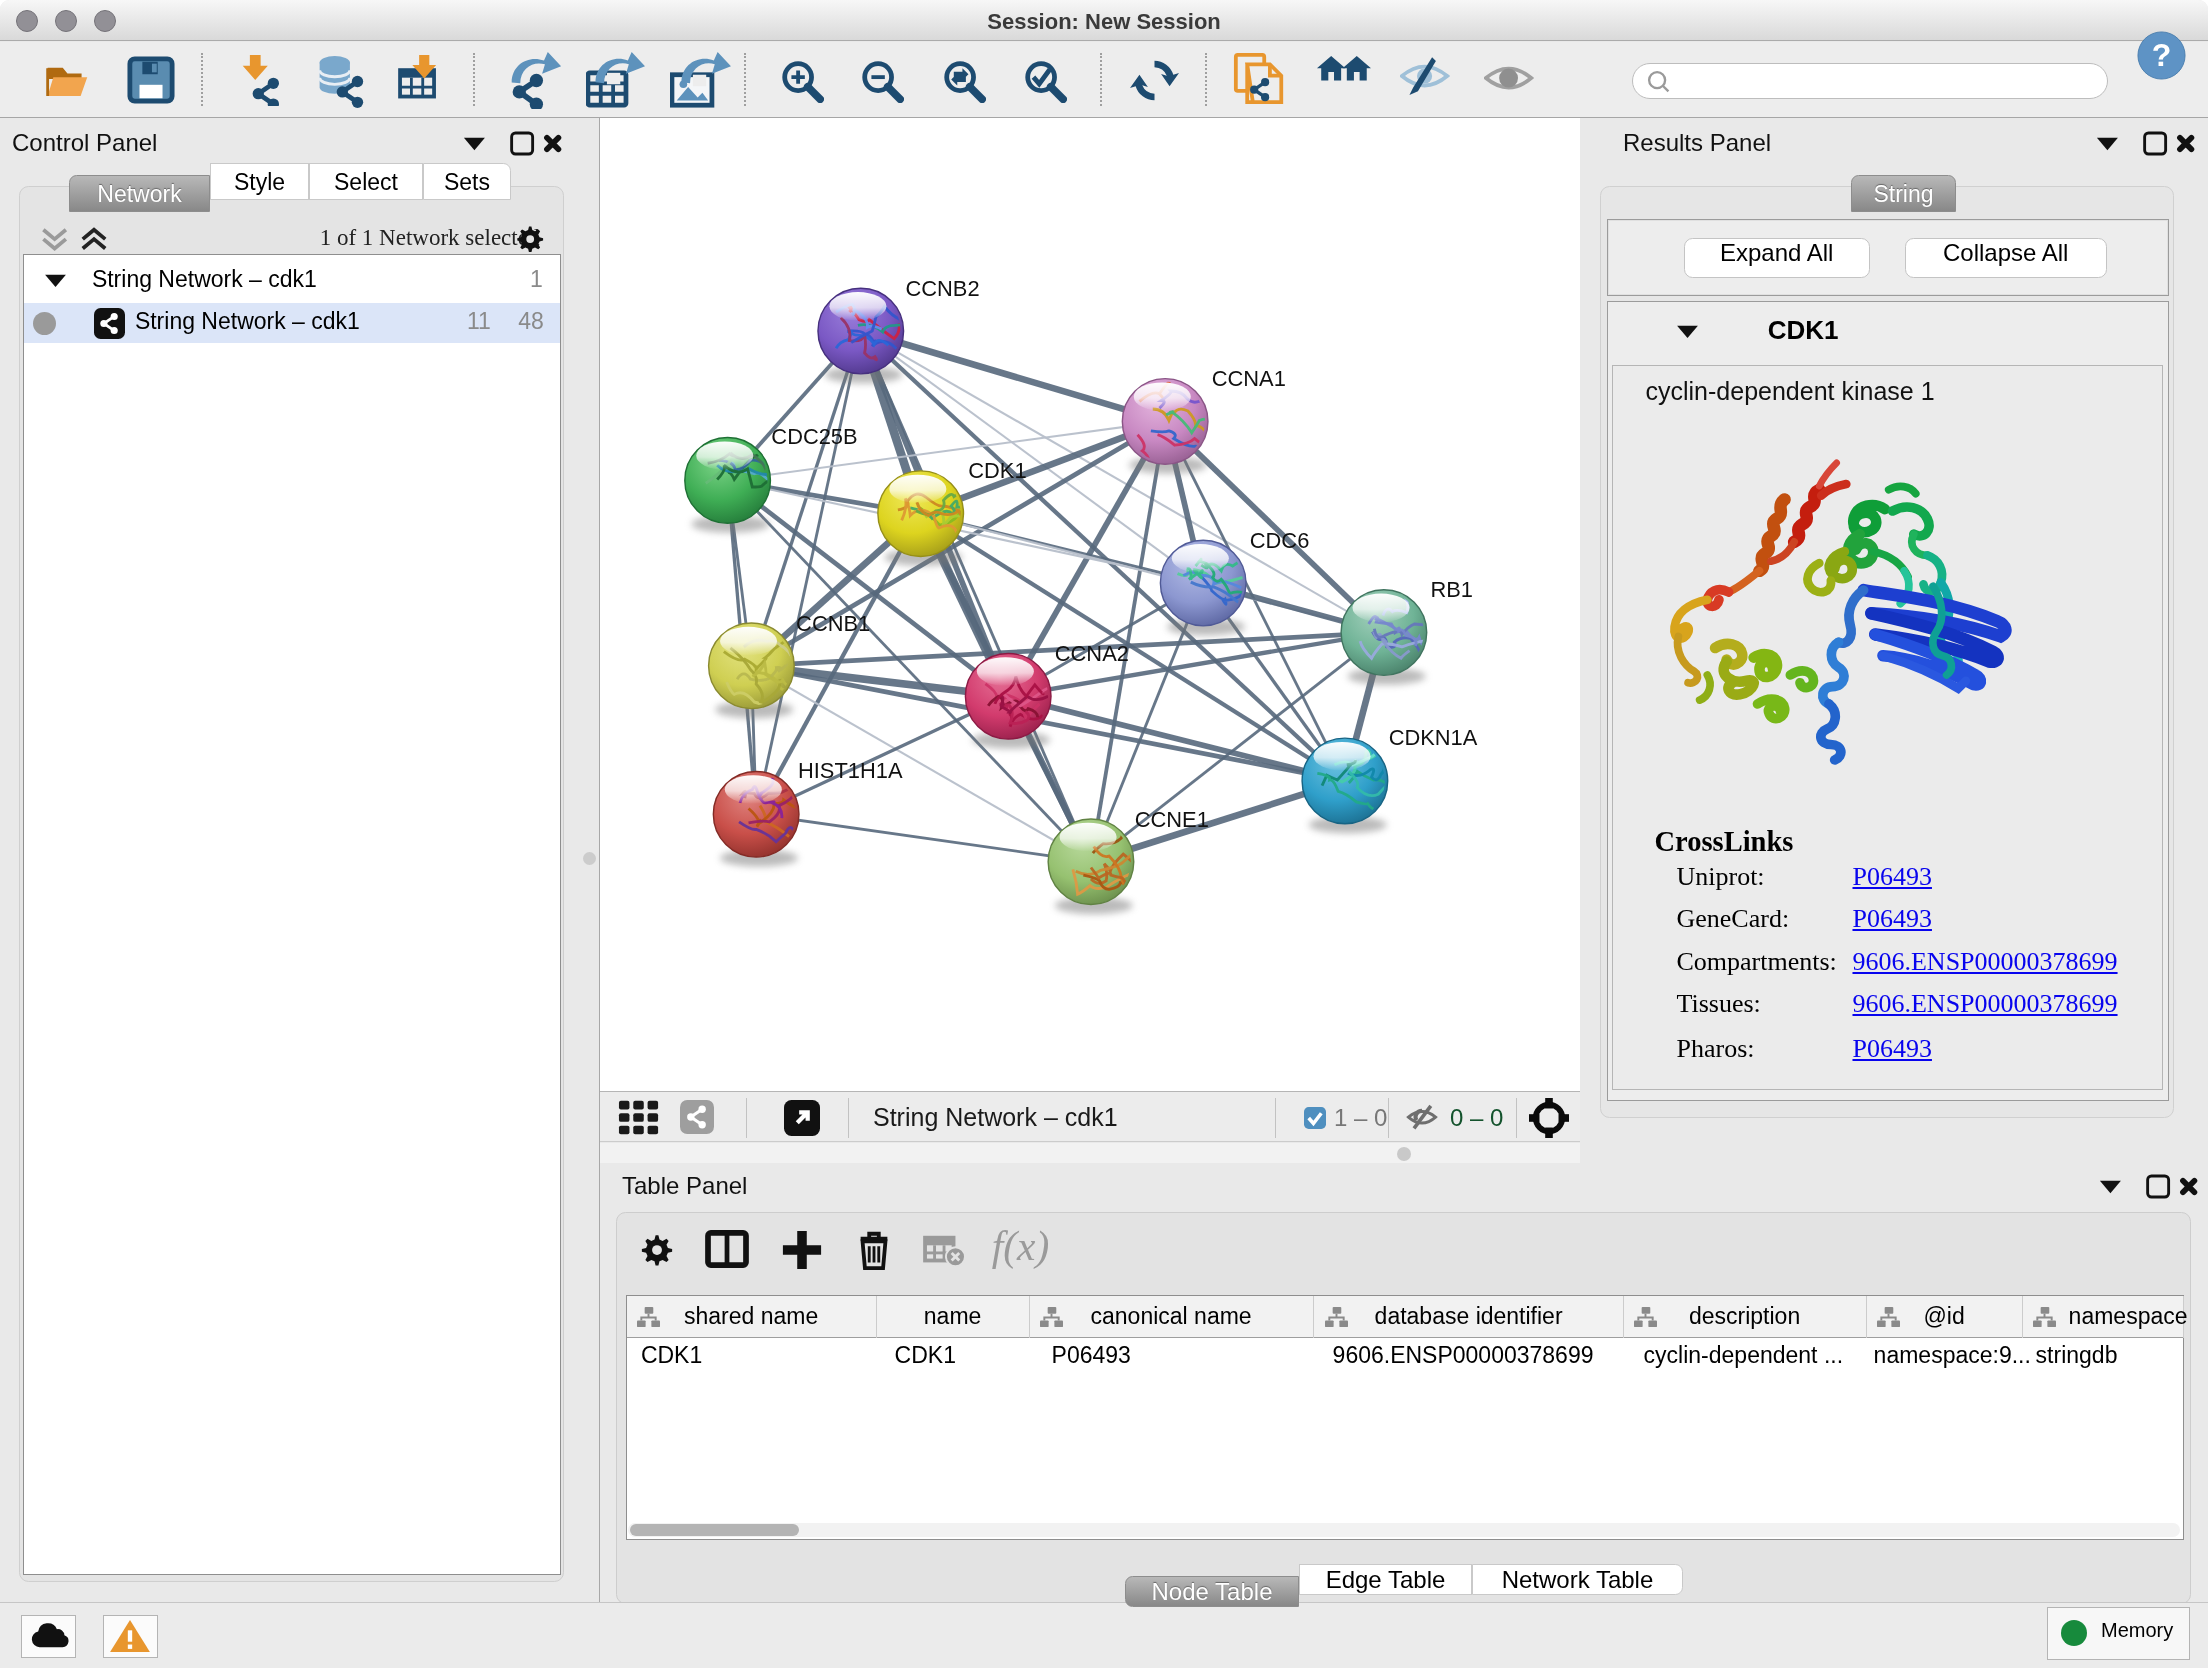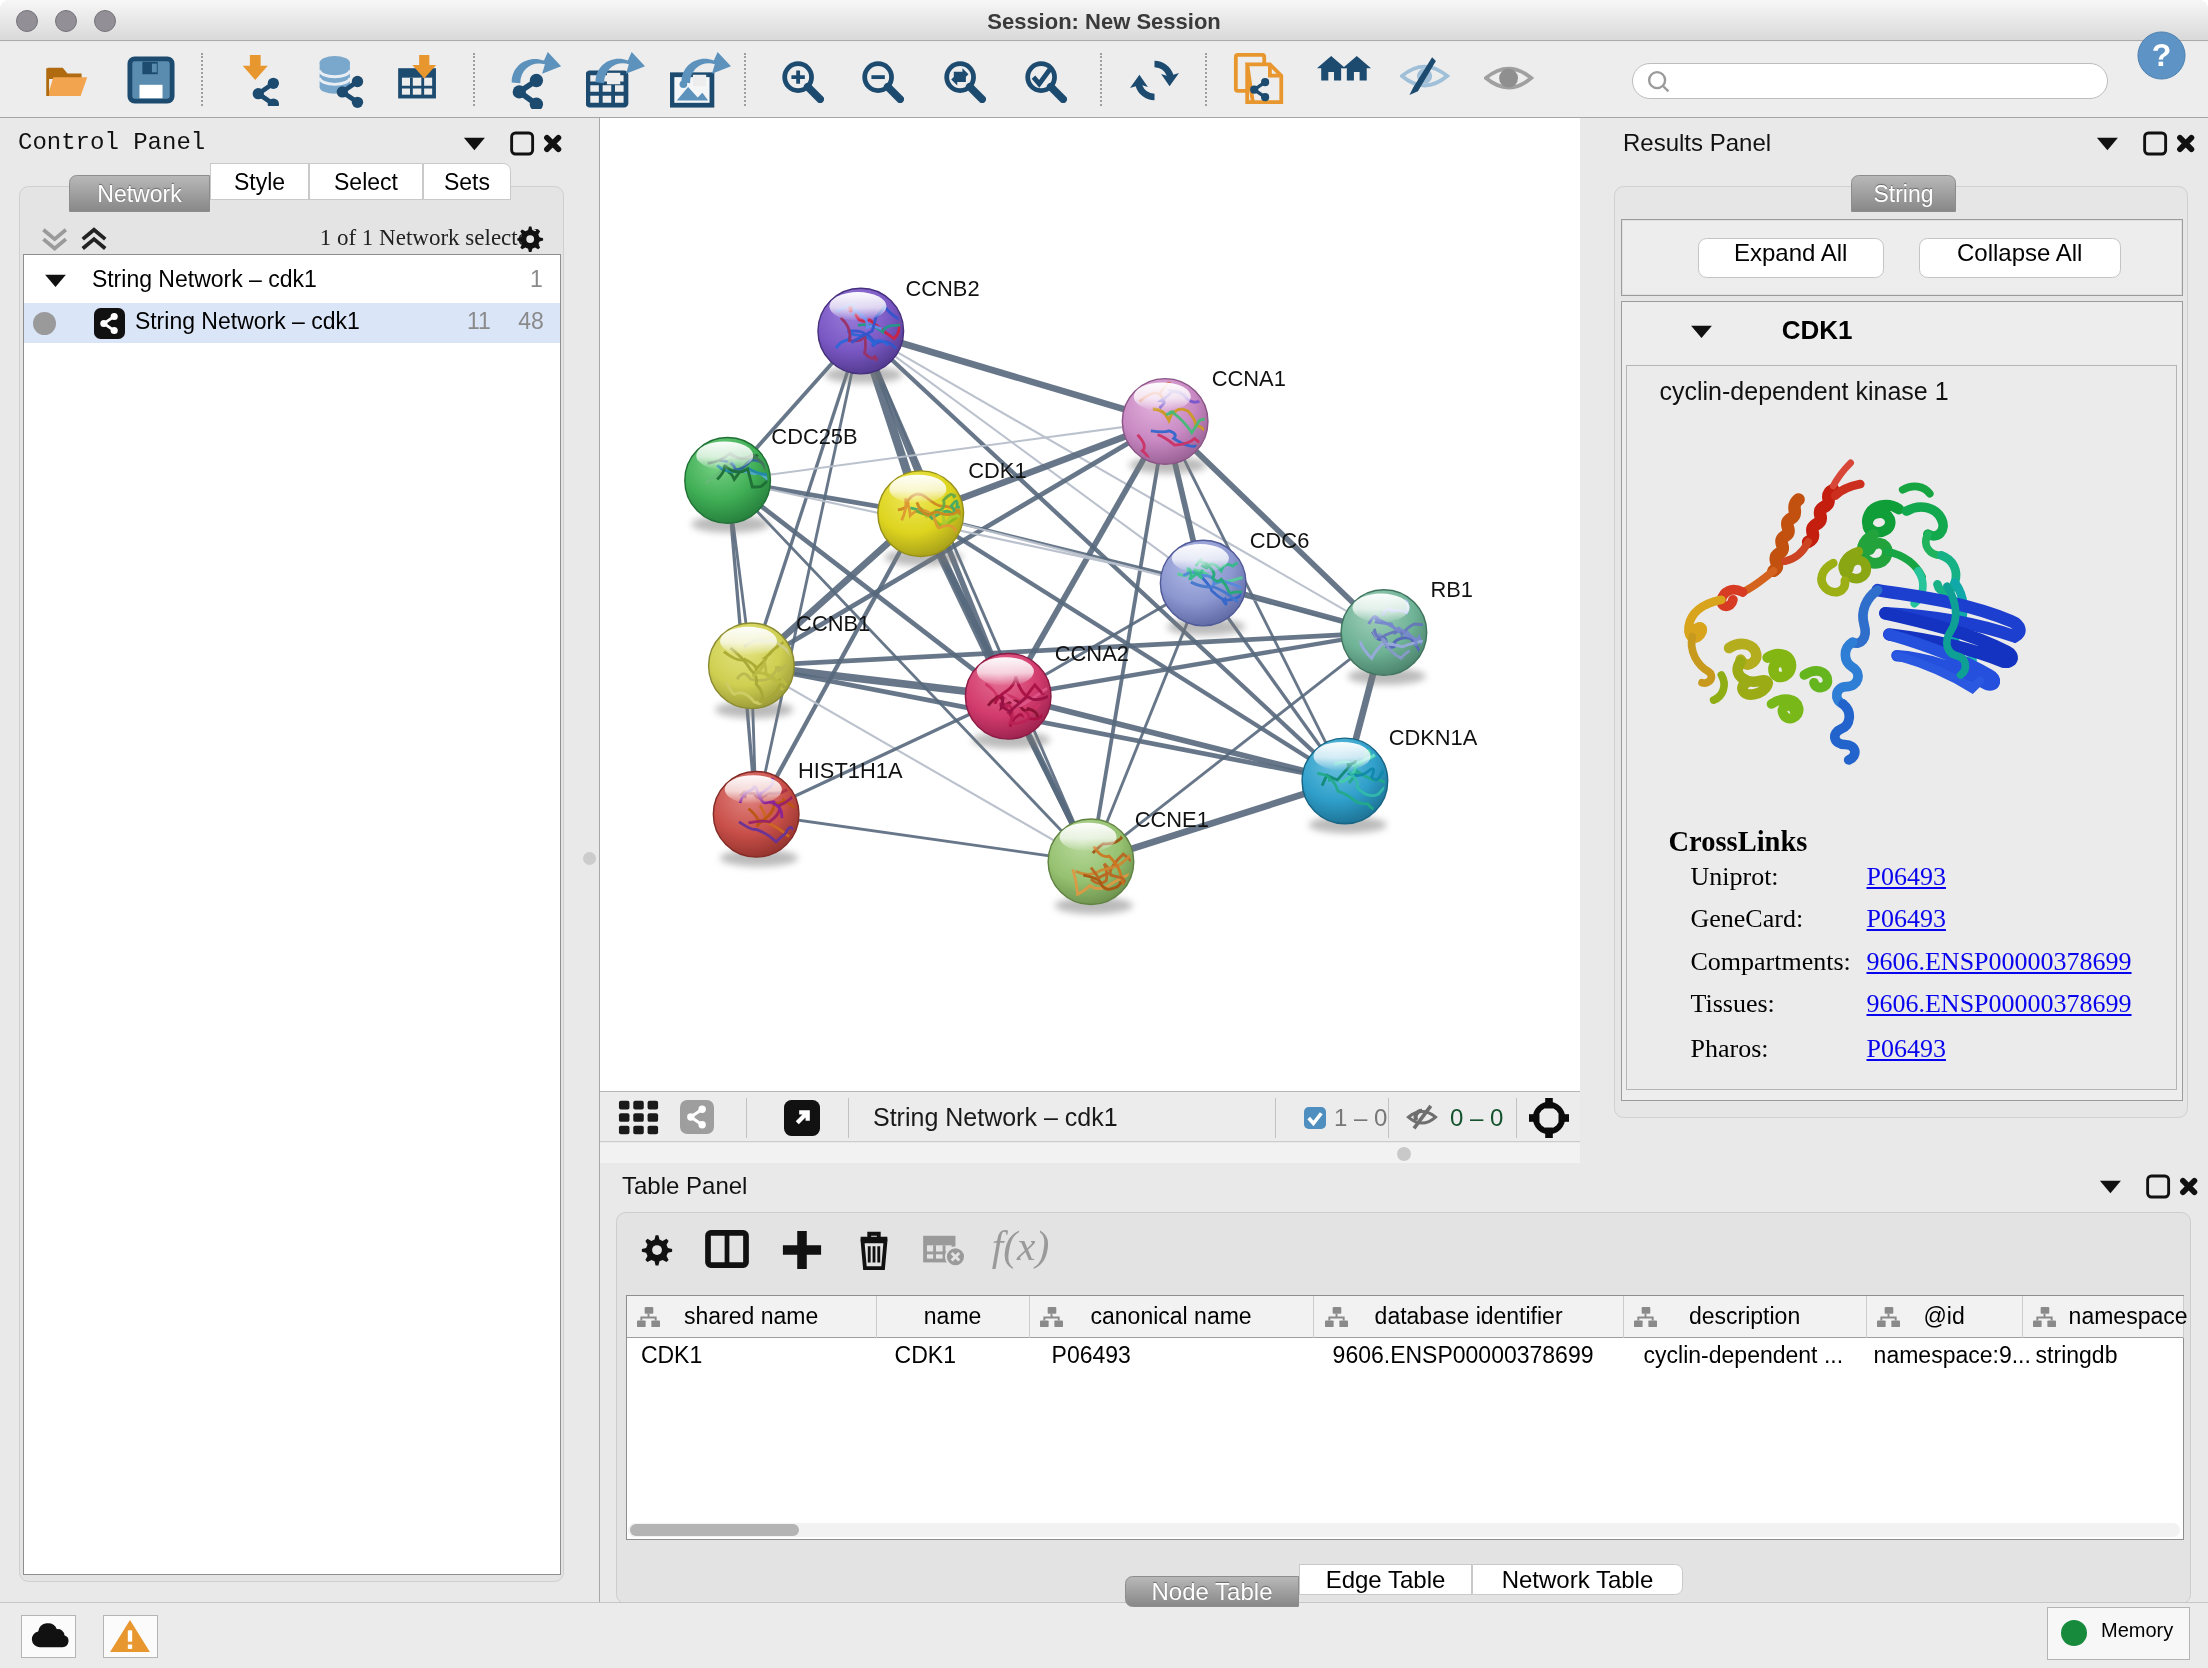--- a/index.html
+++ b/index.html
@@ -43,21 +43,21 @@
 #netcanvas { left:600px; top:118px; width:980px; height:973px; background:#ffffff; }
 #netbar { left:600px; top:1091px; width:980px; height:51px; background:#ececec;
   border-top:1px solid #b5b5b5; border-bottom:1px solid #cccccc; }
 #netstrip { left:600px; top:1143px; width:980px; height:20px; background:#f2f2f2; }
 .nbsep { position:absolute; top:5.7px; height:40px; width:0; border-left:1px solid #c2c2c2; }
 
 
 #rpanel { left:1581px; top:118px; width:628px; height:1045px; background:#e9e9e9; }
 #rtab { position:absolute; z-index:3; left:270px; top:45px; width:105px; height:37px; font-size:23px;
   text-align:center; line-height:36px; border-radius:7.6px 7.6px 0 0; }
-#rbody { position:absolute; left:33px; top:68px; width:574px; height:932px; background:#e6e6e6;
+#rbody { position:absolute; left:19px; top:68px; width:574px; height:932px; background:#e6e6e6;
   border:1px solid #d0d0d0; border-radius:9.5px; }
 #rbox1 { position:absolute; left:5.7px; top:32px; width:562px; height:77px; background:#ededed;
   border:1px solid #9b9b9b; box-shadow:inset 0 0 0 1px #e0e0e0; }
 .rbtn { position:absolute; top:18px; height:40px; background:#fff; border:1px solid #c4c4c4;
   border-radius:8.6px; font-size:24px; text-align:center; }
 #rbox2 { position:absolute; left:5.7px; top:114px; width:562px; height:800px; background:#ededed;
   border:1px solid #9b9b9b; }
 #rcdk { position:absolute; left:0; top:0; width:100%; height:63px; font-size:26px; font-weight:bold; }
 #rcontent { position:absolute; left:4.8px; top:63px; width:551px; height:725px; background:#ebebeb; border:1px solid #b5b5b5; }
 #rdesc { position:absolute; left:32px; top:11.4px; font-size:25px; color:#111; }
@@ -253,21 +253,21 @@
   <div class="tsep" style="left:1205px;"></div>
   <div id="searchbox">
       <svg width="32" height="32" style="position:absolute;left:9.5px;top:1.9px;" viewBox="0 0 34 34">
         <circle cx="15" cy="15" r="8.5" fill="none" stroke="#9a9a9a" stroke-width="2.5"></circle>
         <line x1="21" y1="21" x2="27" y2="27" stroke="#9a9a9a" stroke-width="2.5"></line>
       </svg>
     </div>
 </div>
 
 <div id="cpanel" class="abs">
-  <div class="phead" style="left:18px; top:11.4px;font-family:Liberation Mono, monospace;">Control Panel</div>
+  <div class="phead" style="left:12px; top:11.4px;">Control Panel</div>
   <svg class="pbtns" style="left:462px; top:13.3px;" width="105" height="25" viewBox="0 0 110 26">
     <path d="M2 7 L24 7 L13 20 Z" fill="#111"></path>
     <rect x="52" y="2" width="22" height="22" rx="4" fill="none" stroke="#111" stroke-width="3"></rect>
     <path d="M89 4 L101 16 M101 4 L89 16" stroke="#111" stroke-width="6" stroke-linecap="round" transform="translate(0,3)"></path>
   </svg>
   <div class="ctab tabsel" style="left:69px; width:141px; border-radius:7.6px 0 0 0;">Network</div>
   <div class="ctab tabun" style="left:210px; width:99px;">Style</div>
   <div class="ctab tabun" style="left:309px; width:114px;">Select</div>
   <div class="ctab tabun" style="left:423px; width:88px; border-radius:0 7.6px 0 0;">Sets</div>
   <div id="cbody">

